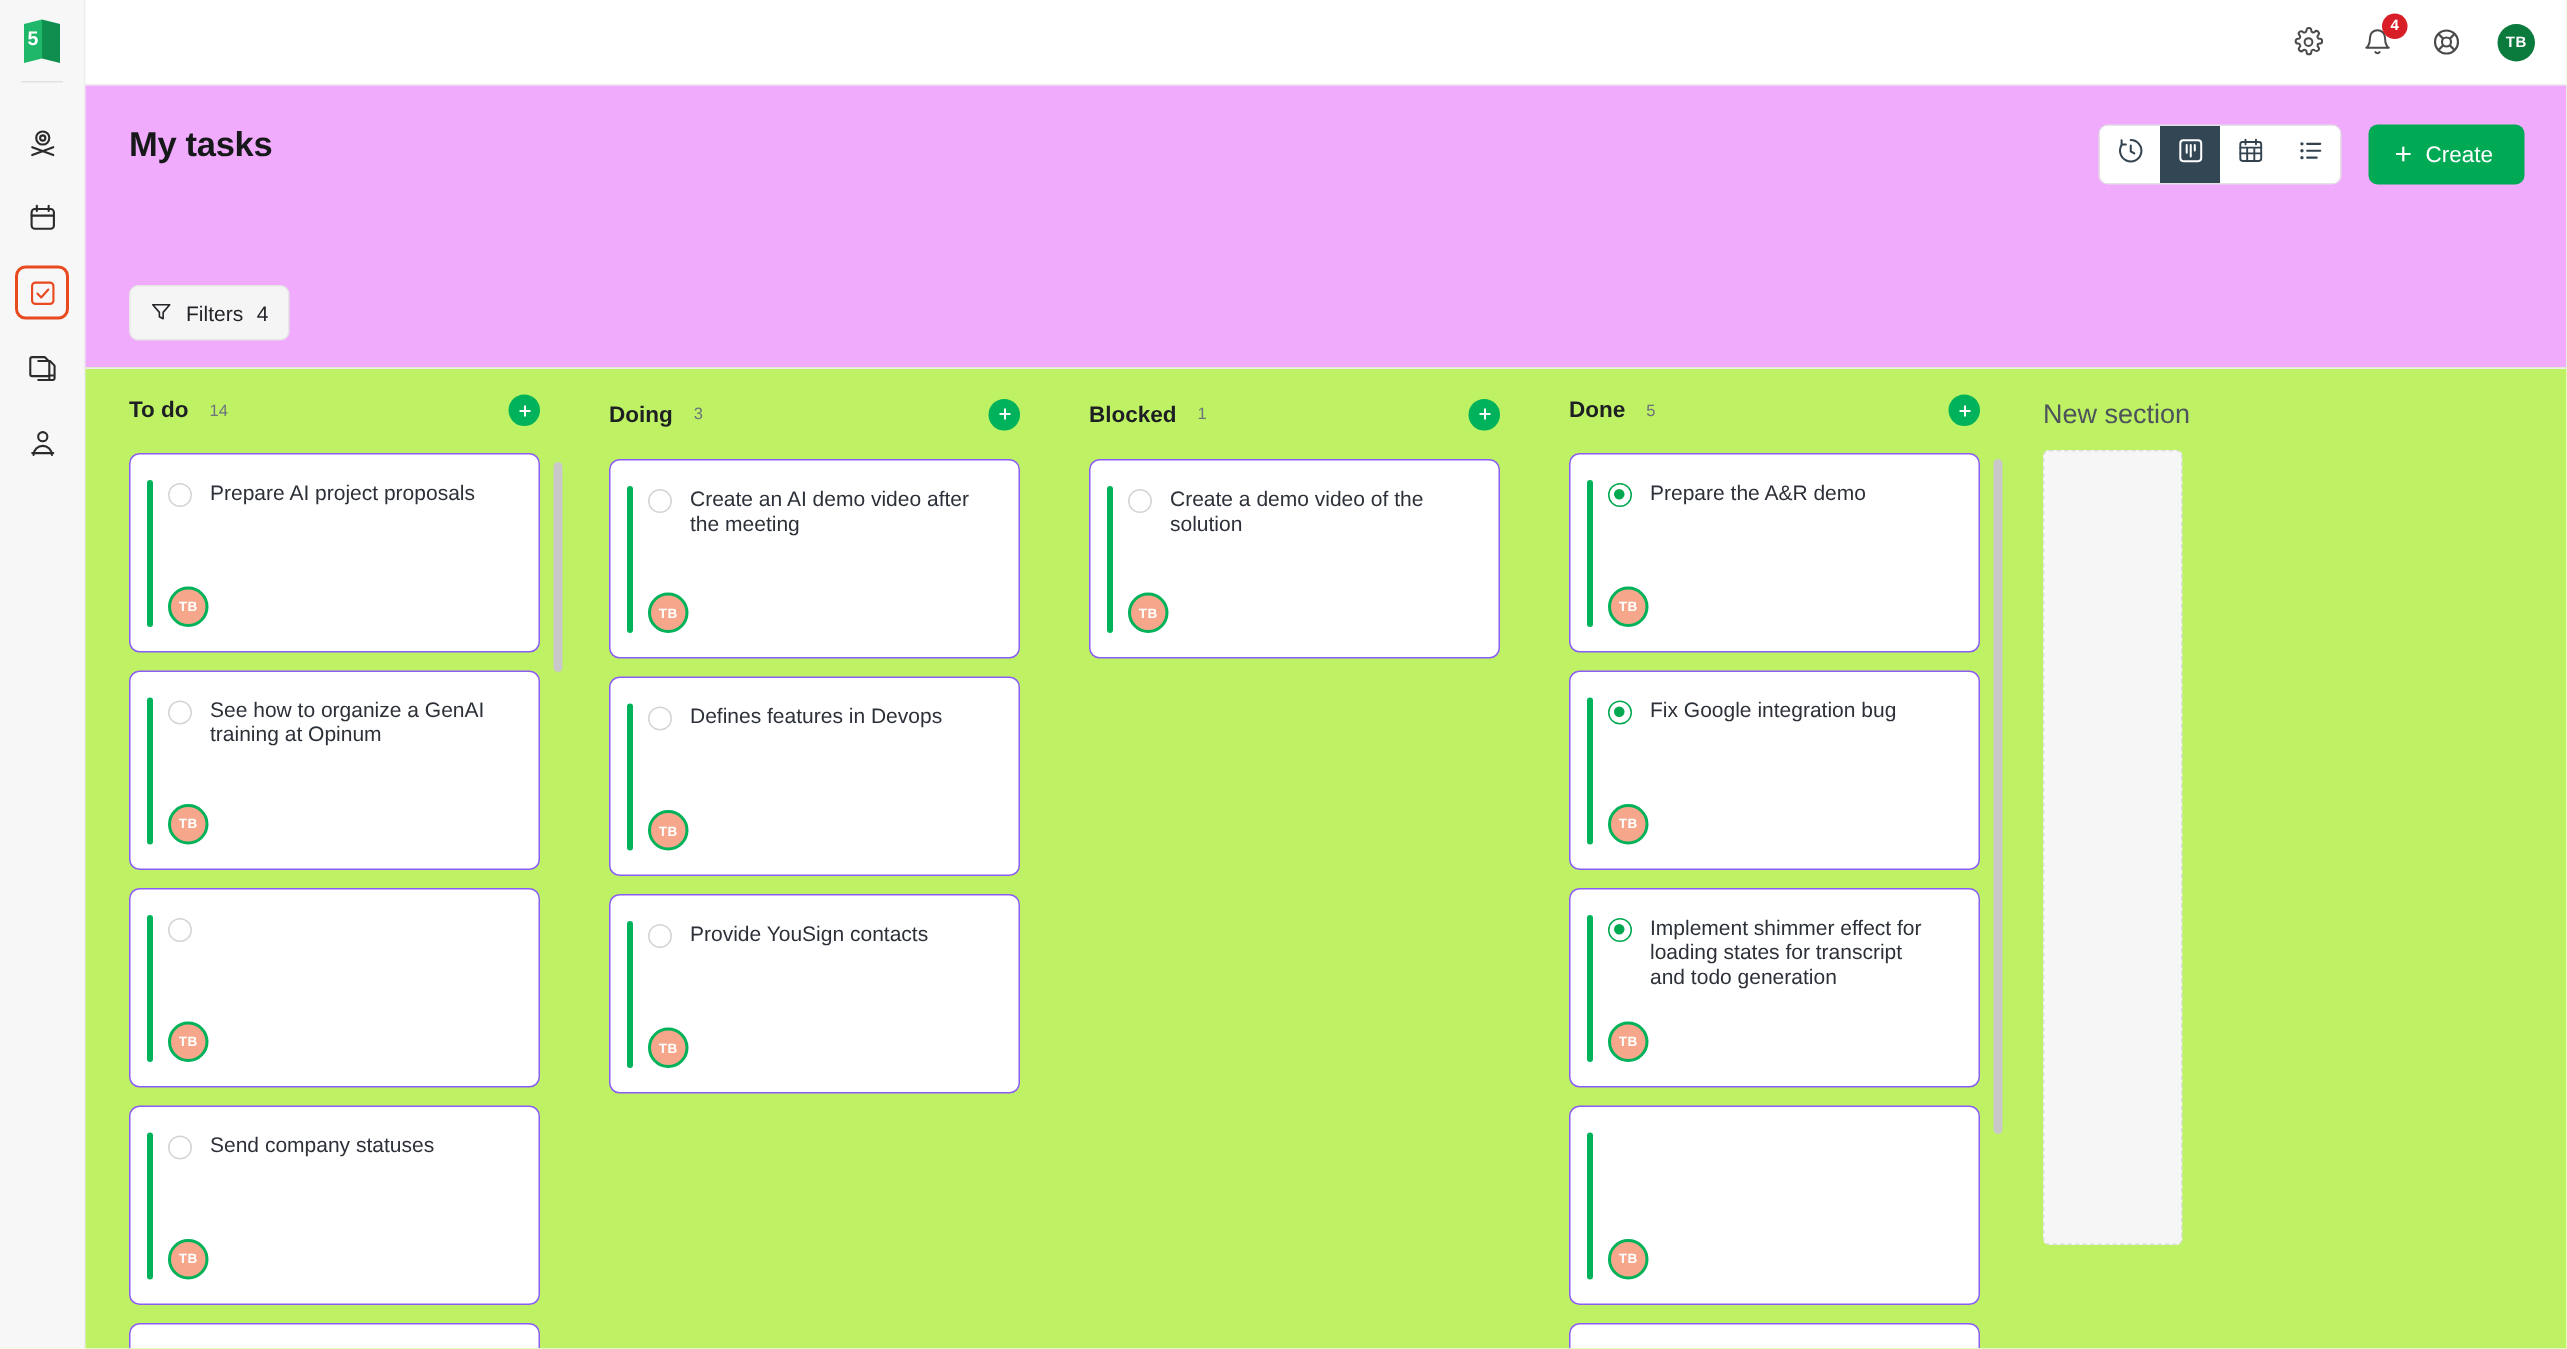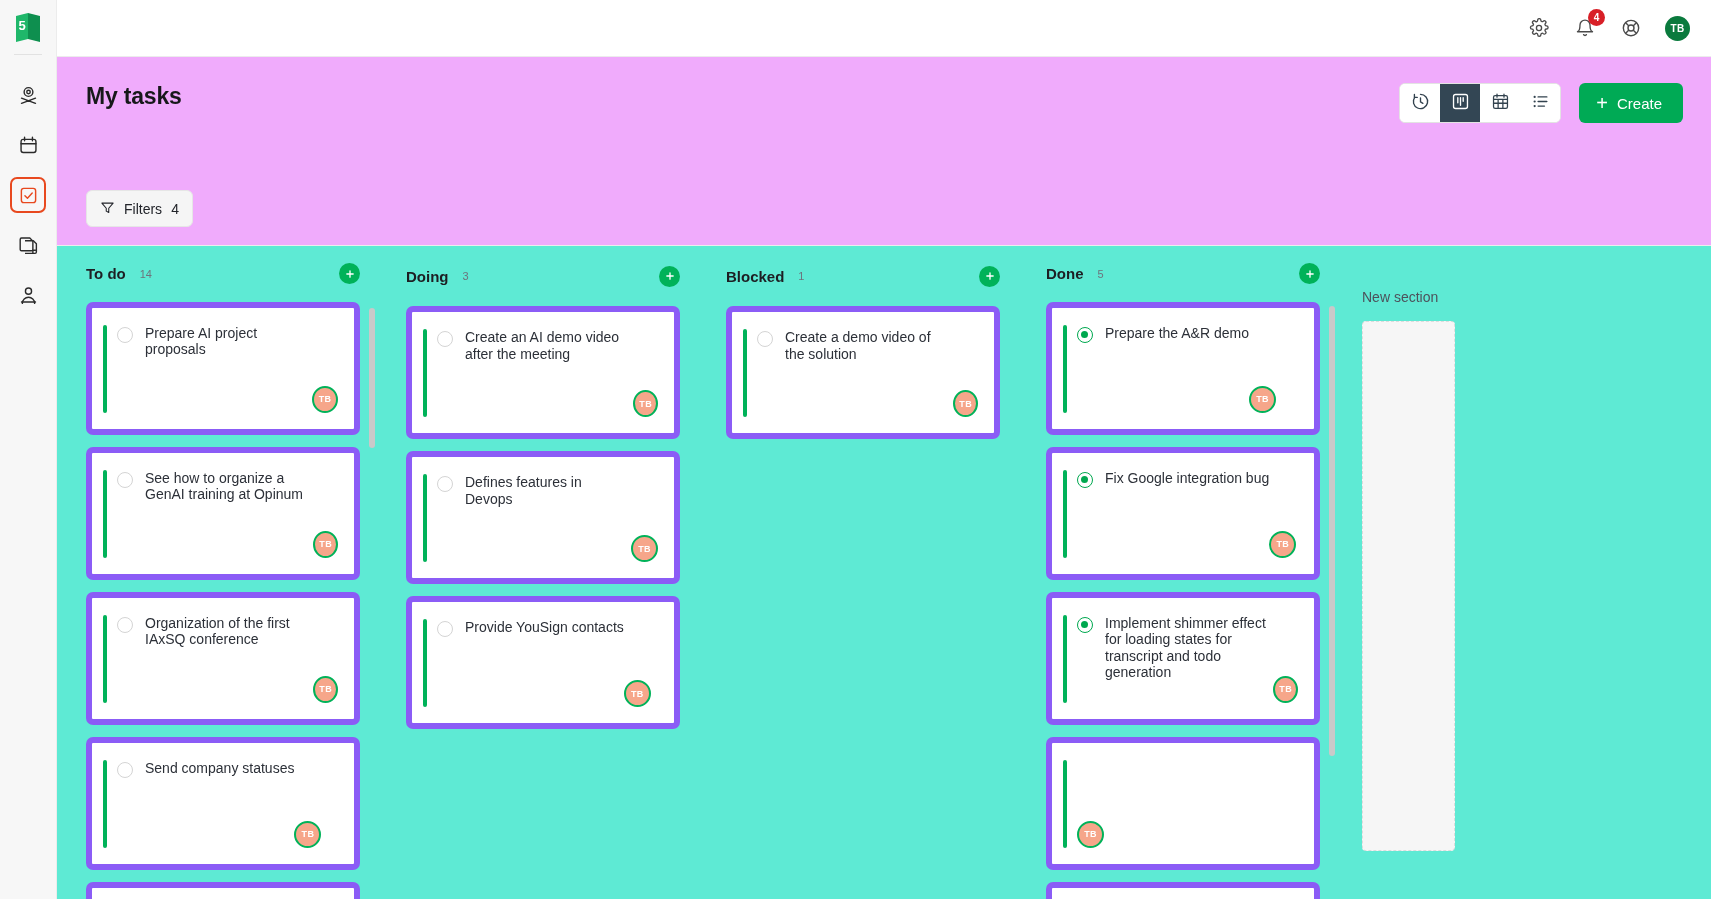--- a/index.html
+++ b/index.html
@@ -102,21 +102,21 @@
     height: 37px; padding: 0 13px;
     background: #f5f5f5; border: 1px solid #e6e6e6; border-radius: 6px;
     font-size: 14px; color: #22242a; cursor: pointer;
     font-family: "Liberation Sans", sans-serif;
     margin-top: 48px;
   }
   #filters-btn .fcount { color: #22242a; font-size: 14px; }
 
   
   #board {
-    flex: 1 1 auto; background: #5eead4; border-top: 1px solid #ededed;
+    flex: 1 1 auto; background: #bef264; border-top: 1px solid #ededed;
     display: flex; padding: 17px 0 0 0; overflow: hidden; position: relative;
   }
   .column {
     width: 320px; flex: 0 0 320px; display: flex; flex-direction: column;
     padding: 0 0 0 29px; position: relative; height: 100%;
   }
   .col-head {
     display: flex; align-items: center; height: 26px; margin-bottom: 17px;
     padding-right: 17px;
   }
@@ -127,23 +127,23 @@
     background: #00b259; color: #fff; display: flex; align-items: center;
     justify-content: center; font-size: 13px; line-height: 1; cursor: pointer;
   }
   .col-add svg { display:block; }
   .col-body {
     flex: 1 1 auto; overflow: hidden; position: relative; padding-right: 17px;
   }
   .cards { display: flex; flex-direction: column; gap: 12px; }
 
   .card {
-    background: #ffffff; border: 6px solid #8b5cf6; border-radius: 7px;
+    background: #ffffff; border: 1px solid #8b5cf6; border-radius: 7px;
     position: relative; padding: 17px 16px 16px 25px; min-height: 133px;
-    display: flex; flex-direction: row;
+    display: flex; flex-direction: column;
   }
   .card .stripe {
     position: absolute; left: 11px; top: 17px; bottom: 16px;
     width: 4px; border-radius: 2px; background: #00b259;
   }
   .card-top { display: flex; align-items: flex-start; gap: 12px; }
   .chk {
     width: 16px; height: 16px; border-radius: 50%;
     border: 1.5px solid #d4d4d4; background: #fff; flex: 0 0 16px;
     margin-top: 2px; cursor: pointer;
@@ -167,22 +167,22 @@
   }
 
   .scrollbar {
     position: absolute; right: 2px; top: 0; width: 6px; border-radius: 3px;
     background: #c9c9c9;
   }
 
   
   #newsection { width: 220px; flex: 0 0 220px; padding-left: 25px; }
   #newsection .ns-label {
-    font-size: 14px; color: #4d525b; margin-bottom: 11px; height: 26px;
-    display: flex; align-items: center; margin-top: 21px;
+    font-size: 18px; color: #4d525b; margin-bottom: 11px; height: 26px;
+    display: flex; align-items: center;
   }
   #ns-drop {
     width: 93px; height: 530px; border: 1px dashed #dcdcdc; border-radius: 4px;
     background: #f6f6f6;
   }
 </style>
 </head>
 <body>
 
 <div id="rail">
@@ -368,21 +368,20 @@
                   <span class="card-title">See how to organize a GenAI training at Opinum</span>
                 </div>
                 <span class="card-avatar">
                   <span>TB</span>
                 </span>
               </div>
               <div class="card">
                 <span class="stripe"></span>
                 <div class="card-top">
                   <span class="chk"></span>
-                  <span class="card-title">Organization of the first IAxSQ conference</span>
                 </div>
                 <span class="card-avatar">
                   <span>TB</span>
                 </span>
               </div>
               <div class="card">
                 <span class="stripe"></span>
                 <div class="card-top">
                   <span class="chk"></span>
                   <span class="card-title">Send company statuses</span>

